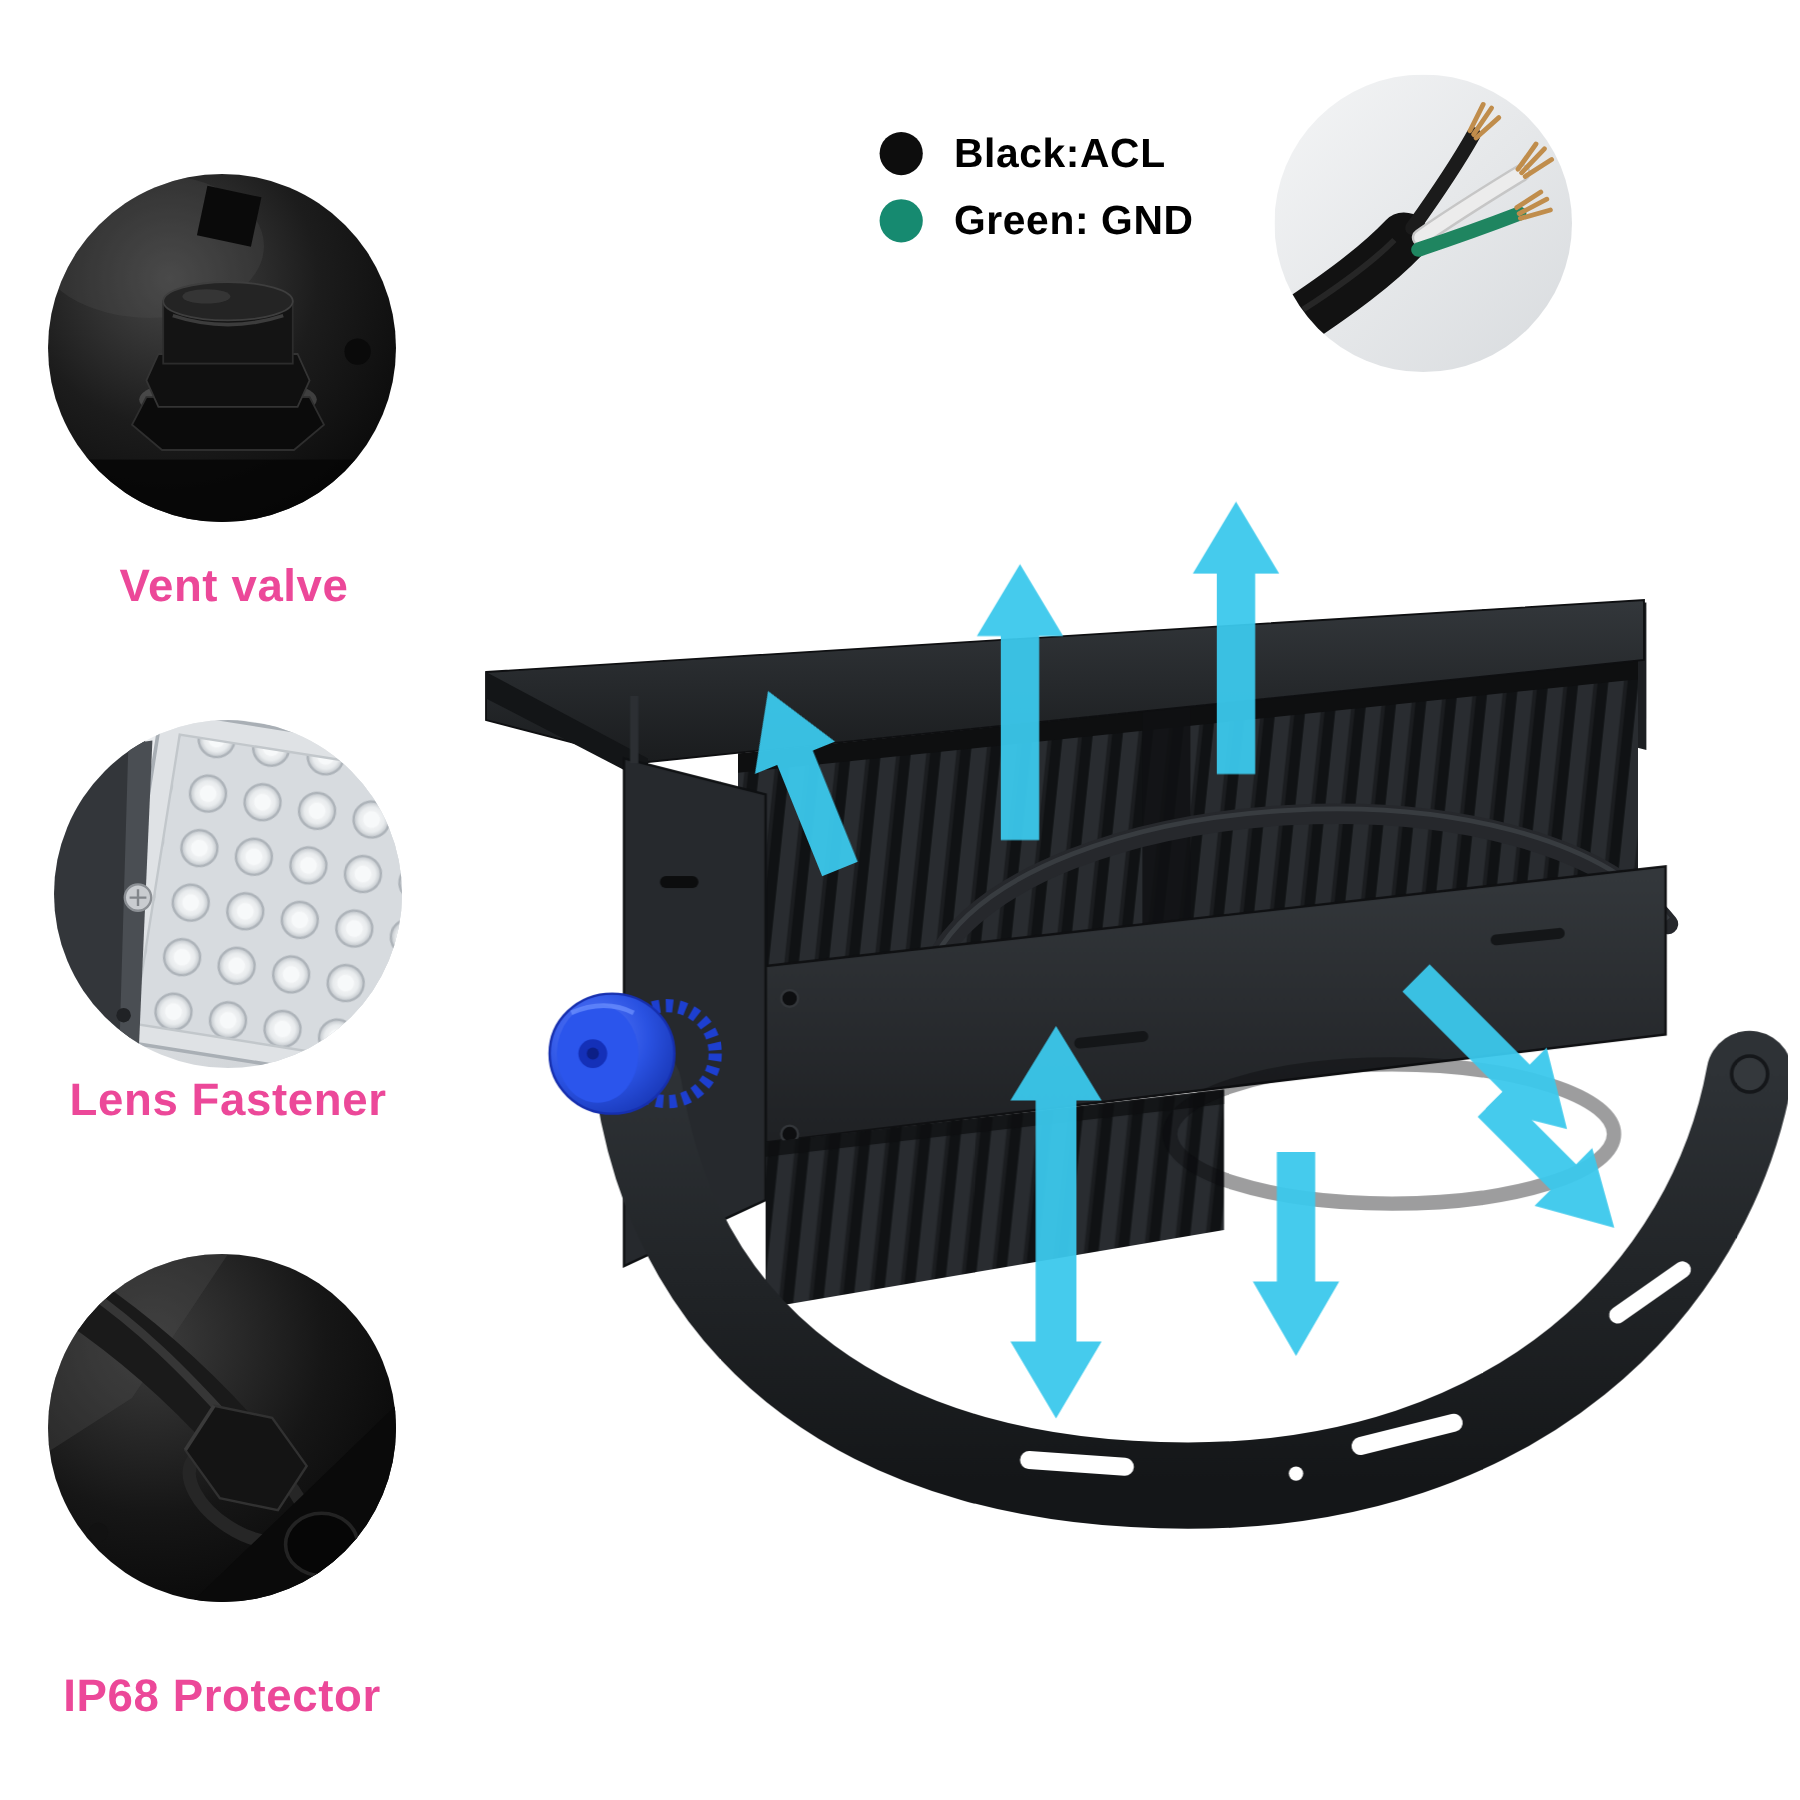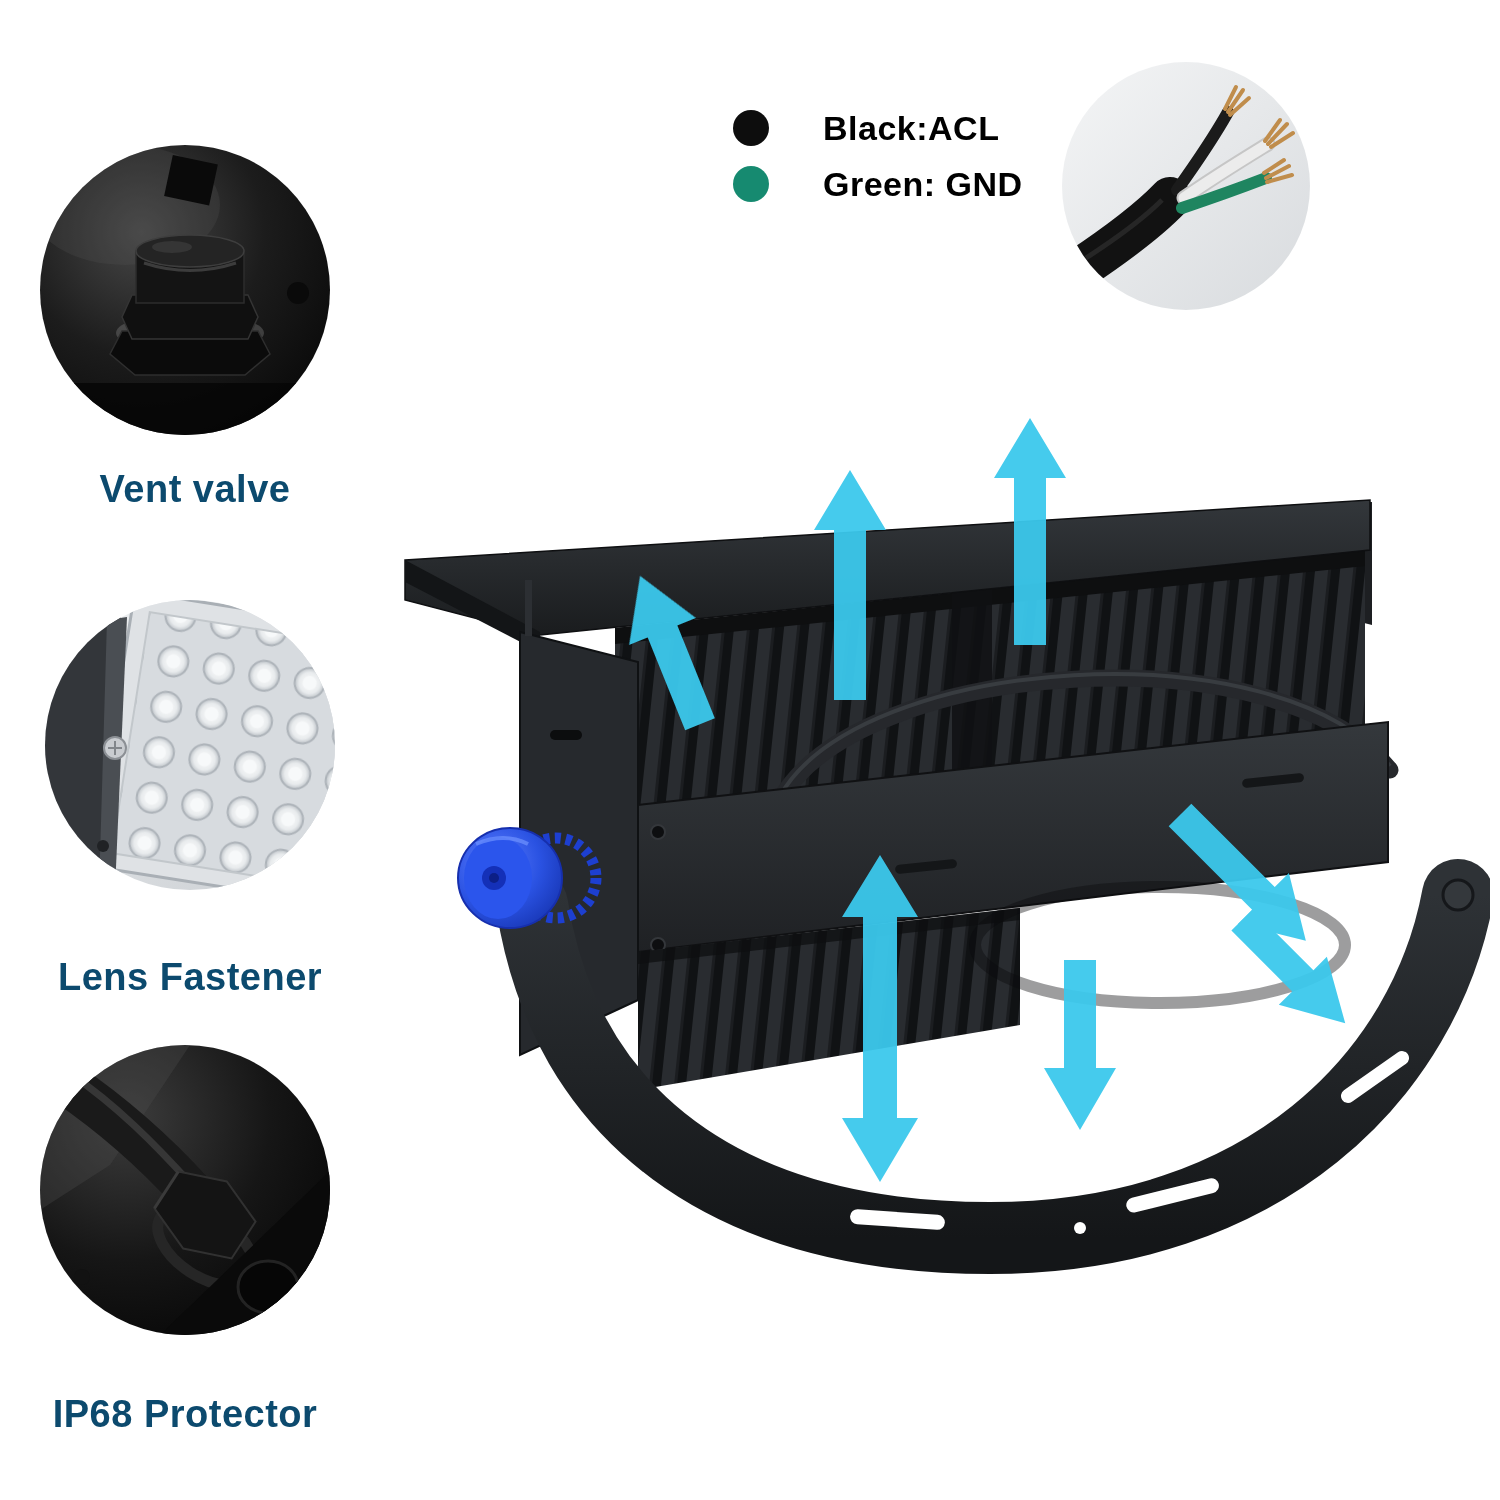--- a/index.html
+++ b/index.html
@@ -3,25 +3,25 @@
 <meta charset="utf-8">
 <style>
   html,body{margin:0;padding:0;background:#ffffff;}
   #canvas{
     position:relative;width:1500px;height:1500px;background:#ffffff;
     font-family:"Liberation Sans",sans-serif;overflow:hidden;
   }
   .photo-circle{position:absolute;border-radius:50%;overflow:hidden;}
   .photo-circle svg{display:block;}
   .callout-label{
-    position:absolute;font-weight:700;color:#0c4a6e;text-align:center;
+    position:absolute;font-weight:700;color:#ec4899;text-align:center;
     font-size:38px;letter-spacing:.5px;white-space:nowrap;
   }
   .legend{position:absolute;left:733px;top:110px;}
-  .legend-row{display:flex;align-items:center;margin-bottom:20px;height:36px;gap:28px;}
+  .legend-row{display:flex;align-items:center;margin-bottom:20px;height:36px;}
   .legend-dot{width:36px;height:36px;border-radius:50%;margin-right:26px;flex:0 0 auto;}
   .legend-label{font-size:34px;font-weight:700;color:#000;letter-spacing:.5px;}
   .product-svg{position:absolute;left:380px;top:400px;}
 </style>
 </head>
 <body>
 
 <div id="canvas">
 
   <div class="photo-circle" style="left:40px;top:145px;width:290px;height:290px;">
@@ -81,21 +81,21 @@
       <polygon points="62,20 82,17 70,290 54,290" fill="#4a4e53"></polygon>
 
       <g>
         <circle cx="70" cy="148" r="11" fill="#c9ccd0" stroke="#8c9095" stroke-width="2"></circle>
         <line x1="63" y1="148" x2="77" y2="148" stroke="#82868b" stroke-width="2"></line>
         <line x1="70" y1="141" x2="70" y2="155" stroke="#82868b" stroke-width="2"></line>
       </g>
       <circle cx="58" cy="246" r="6" fill="#202225"></circle>
     </svg>
   </div>
-  <div class="callout-label" style="left:30px;top:956px;width:320px;text-align:center;">Lens Fastener</div>
+  <div class="callout-label" style="left:30px;top:896px;width:320px;text-align:center;">Lens Fastener</div>
 
   <div class="photo-circle" style="left:40px;top:1045px;width:290px;height:290px;">
     <svg width="290" height="290" viewBox="0 0 290 290">
       <defs>
         <radialGradient id="ipBg" cx="30%" cy="25%" r="90%">
           <stop offset="0" stop-color="#3c3c3c"></stop>
             <stop offset="0.55" stop-color="#161616"></stop>
             <stop offset="1" stop-color="#050505"></stop>
         </radialGradient>
       </defs>

